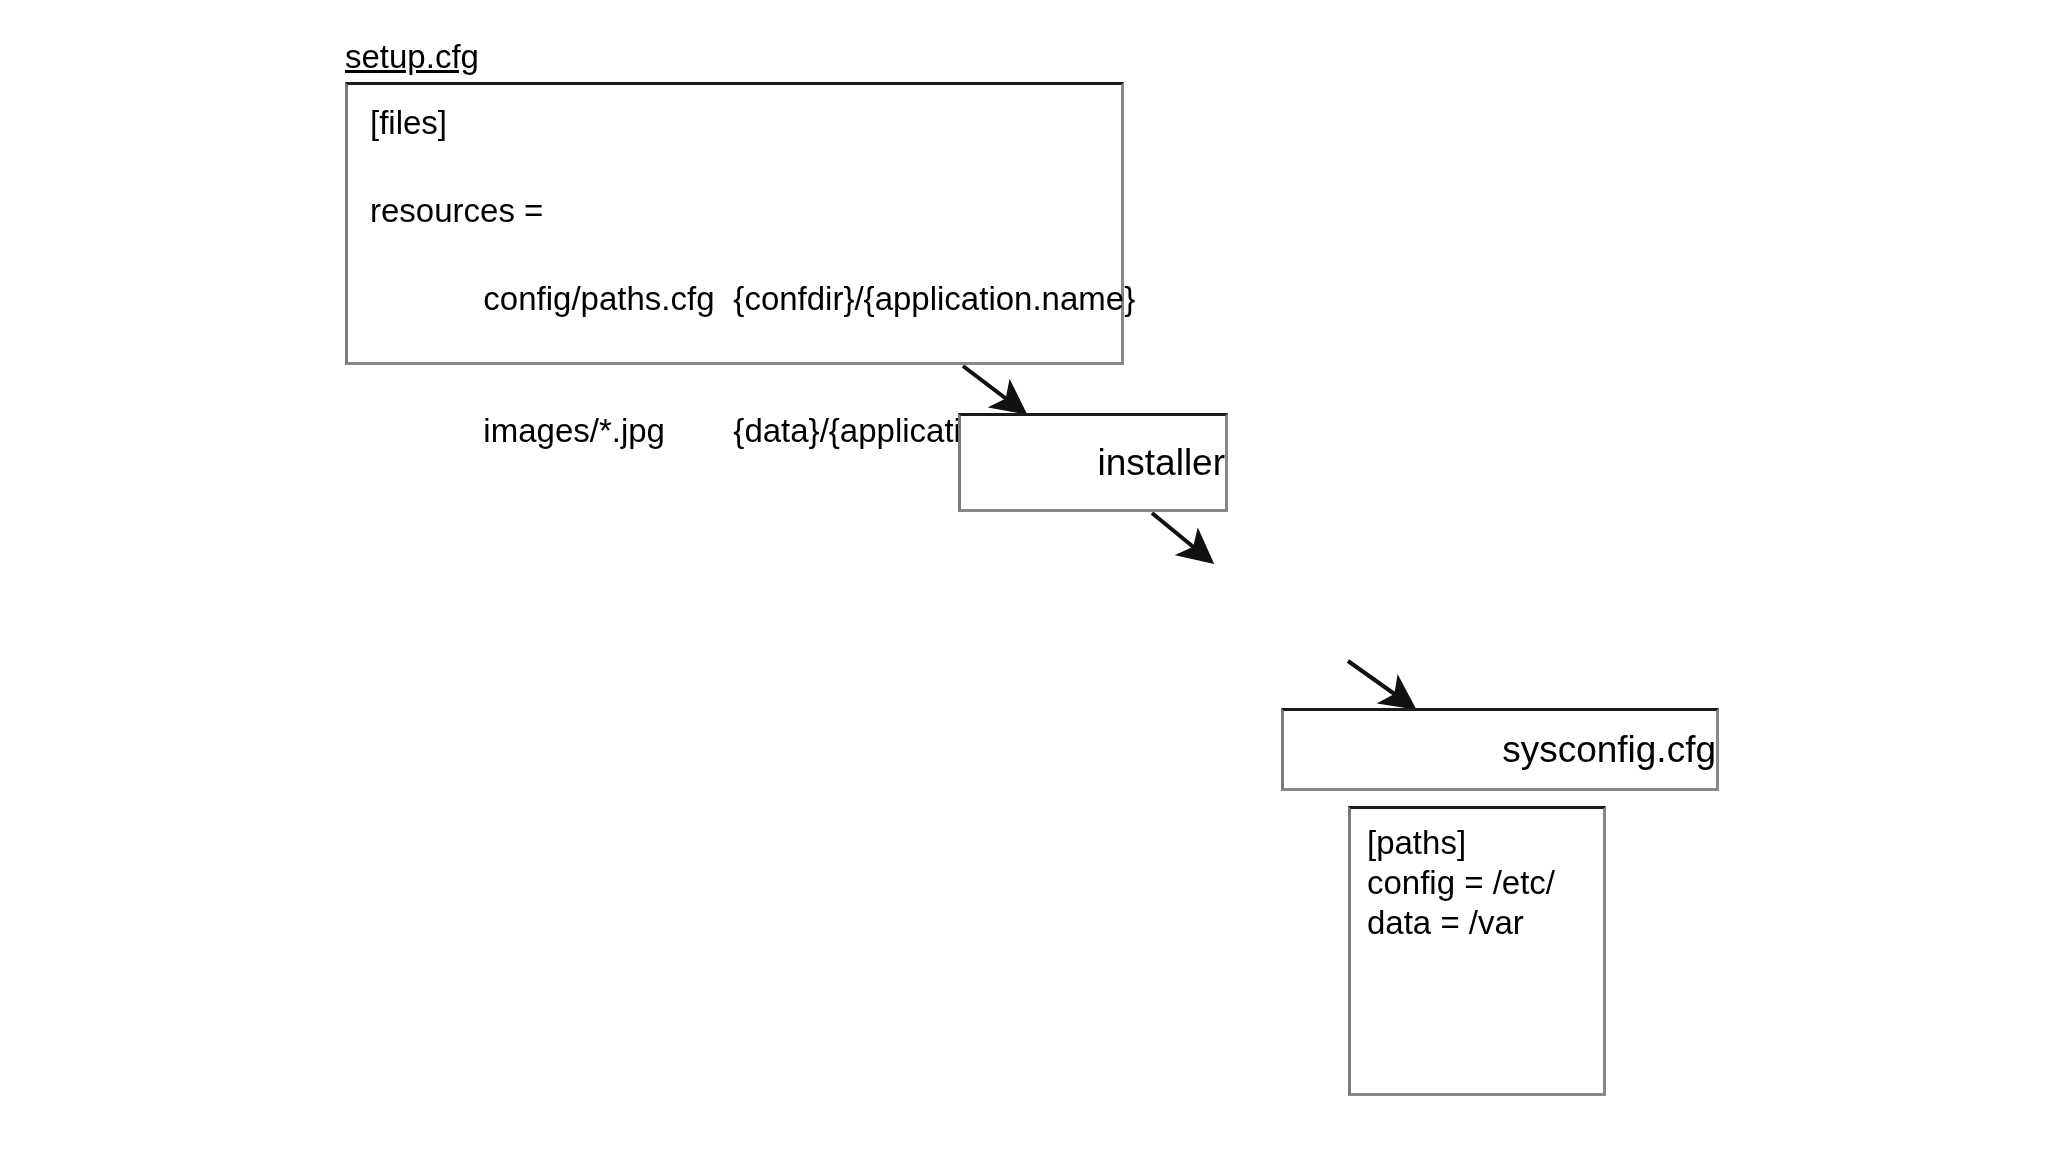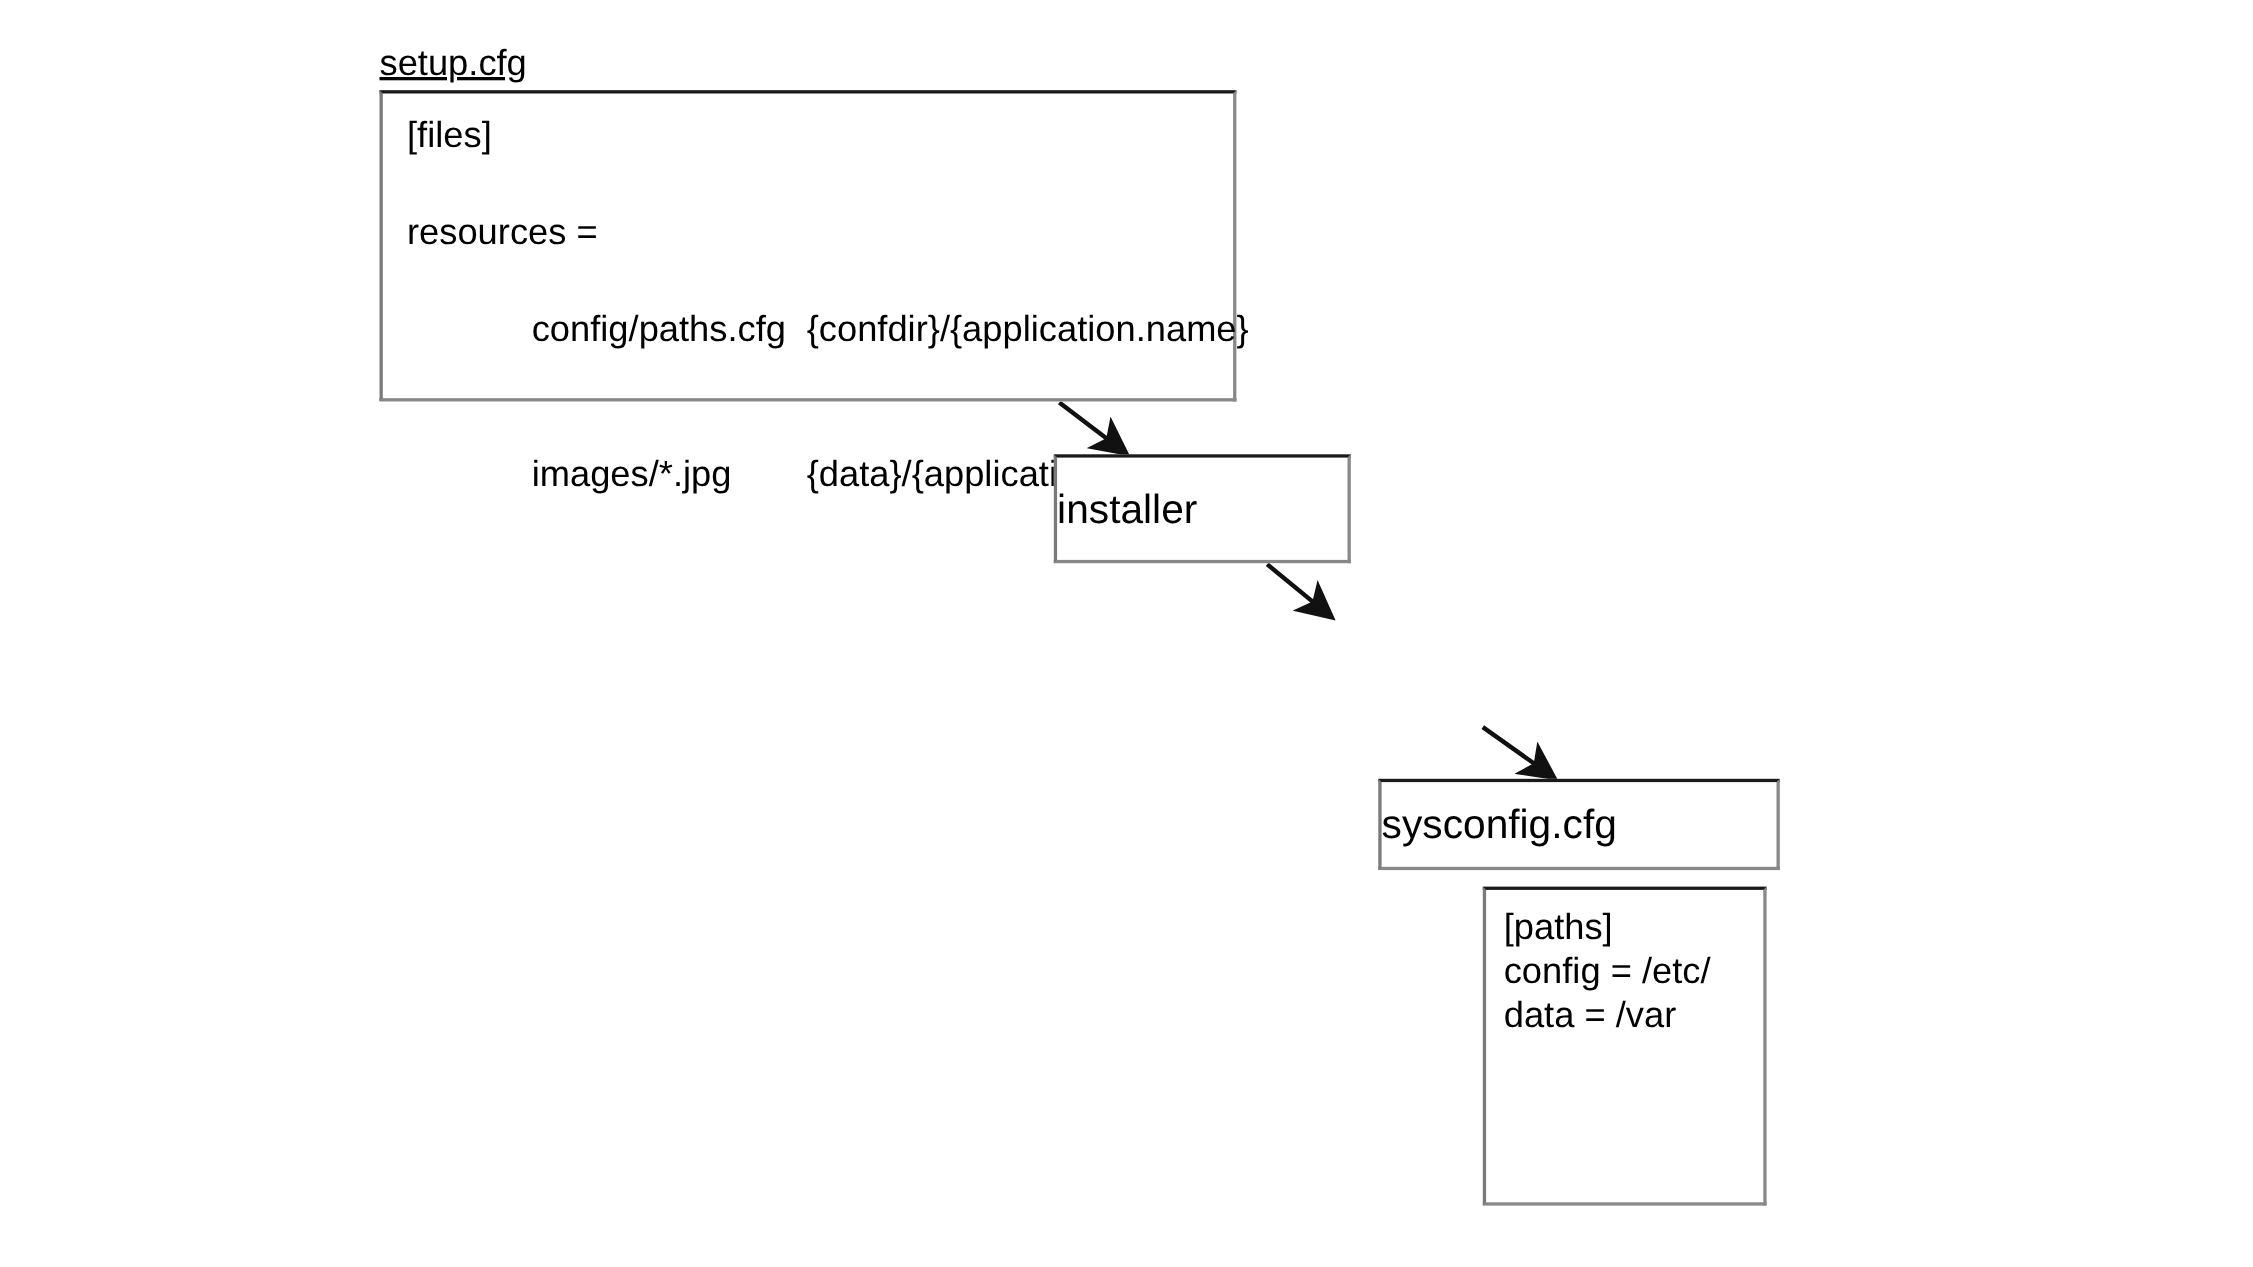--- a/index.html
+++ b/index.html
@@ -29,21 +29,21 @@
     position: absolute;
     box-sizing: border-box;
     background: #ffffff;
     border: 3px solid #888888;
     border-top-color: #1a1a1a;
     border-left-color: #7a7a7a;
   }
   .node-center {
     display: flex;
     align-items: center;
-    justify-content: flex-start;
+    justify-content: flex-end;
   }
   .node-label {
     font-size: 37px;
     line-height: 1;
     color: #000000;
     white-space: nowrap;
   }
   .caption {
     position: absolute;
     font-size: 33px;
@@ -82,21 +82,21 @@
   }
   .paths-line {
     white-space: pre;
   }
 
   
   #node-setup-cfg   { left: 345px;  top: 82px;   width: 779px;  height: 283px; }
   #caption-setup-cfg{ left: 345px;  top: 40px; text-decoration: underline; }
   #node-installer   { left: 958px;  top: 413px;  width: 270px;  height: 99px; }
   #node-sysconfig   { left: 1143px; top: 562px;  width: 269px;  height: 98px; }
-  #node-sysconfig-cfg{left: 1253px; top: 708px;  width: 365px;  height: 83px; }
+  #node-sysconfig-cfg{left: 1281px; top: 708px;  width: 438px;  height: 83px; }
   #node-paths       { left: 1348px; top: 806px;  width: 258px;  height: 290px; }
 </style>
 </head>
 <body>
 
 <div id="canvas">
 
   <svg class="arrow-layer" viewBox="0 0 2048 1152" xmlns="http://www.w3.org/2000/svg">
     <defs>
       <marker id="ahead" markerWidth="9" markerHeight="9" refX="7" refY="4.5" orient="auto" markerUnits="strokeWidth">

